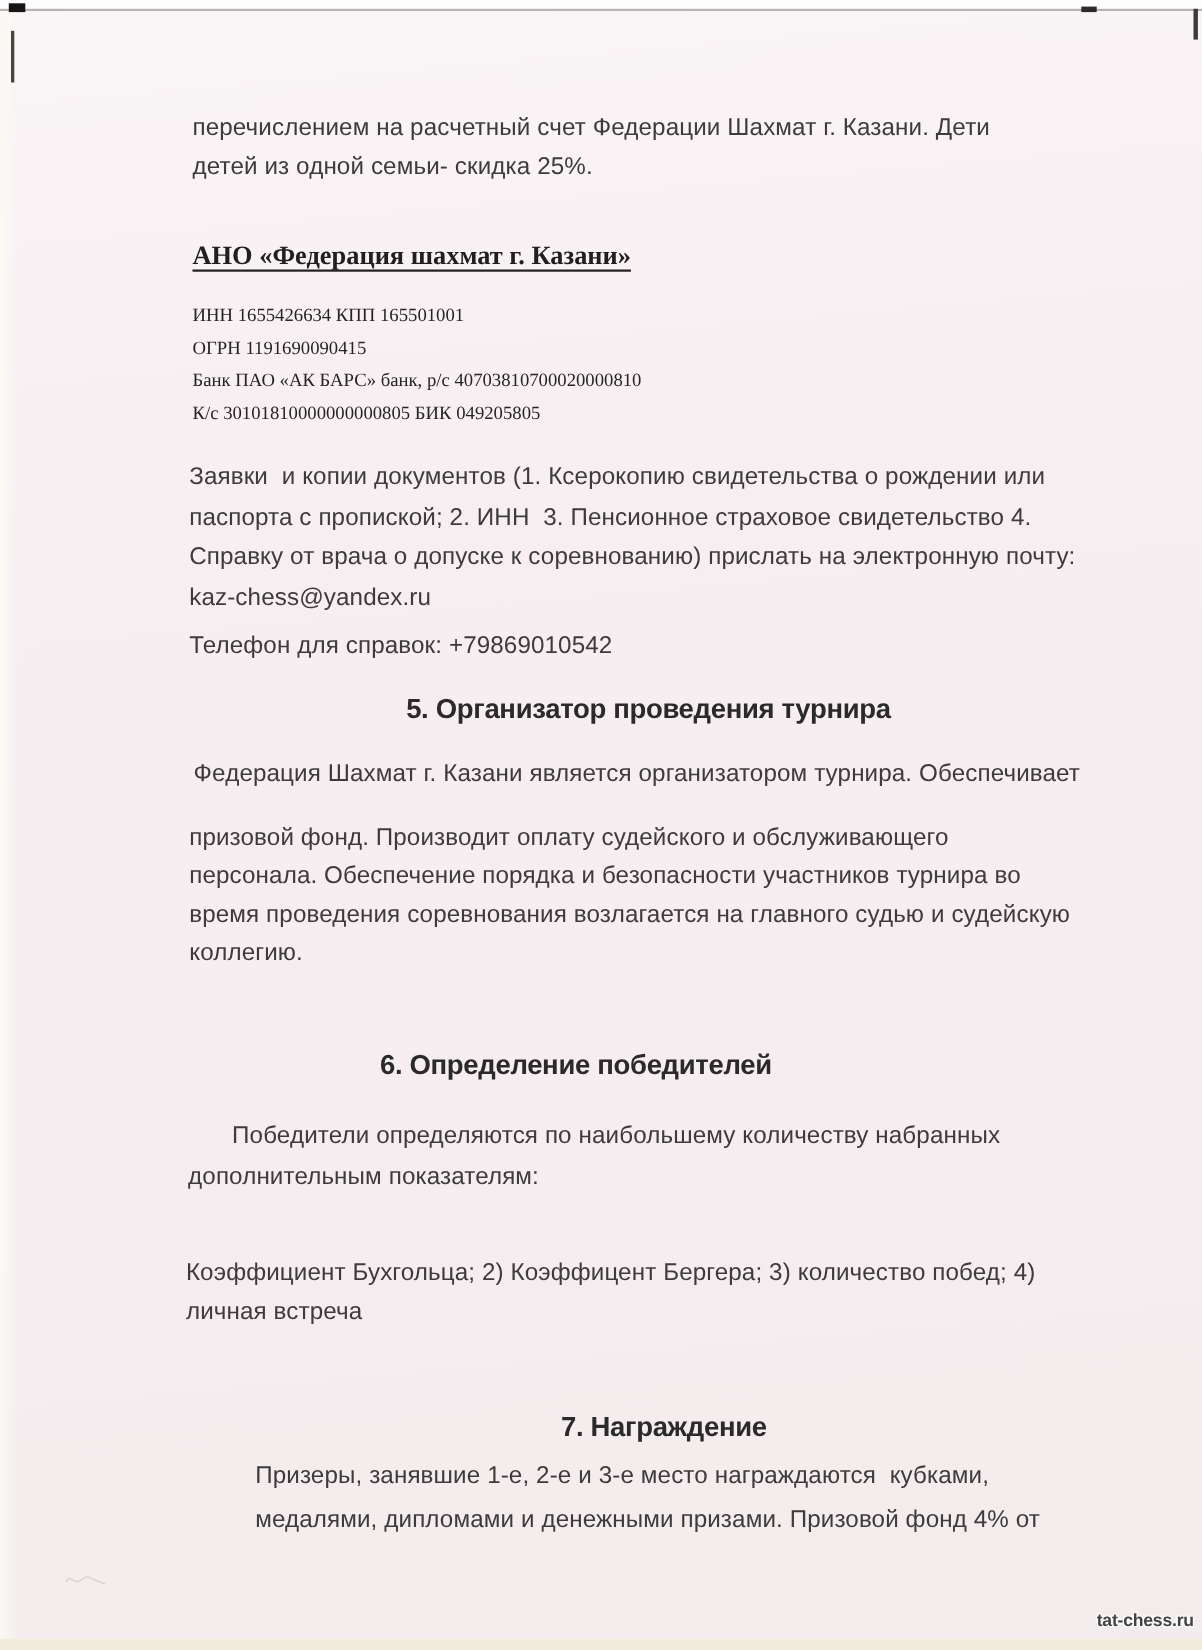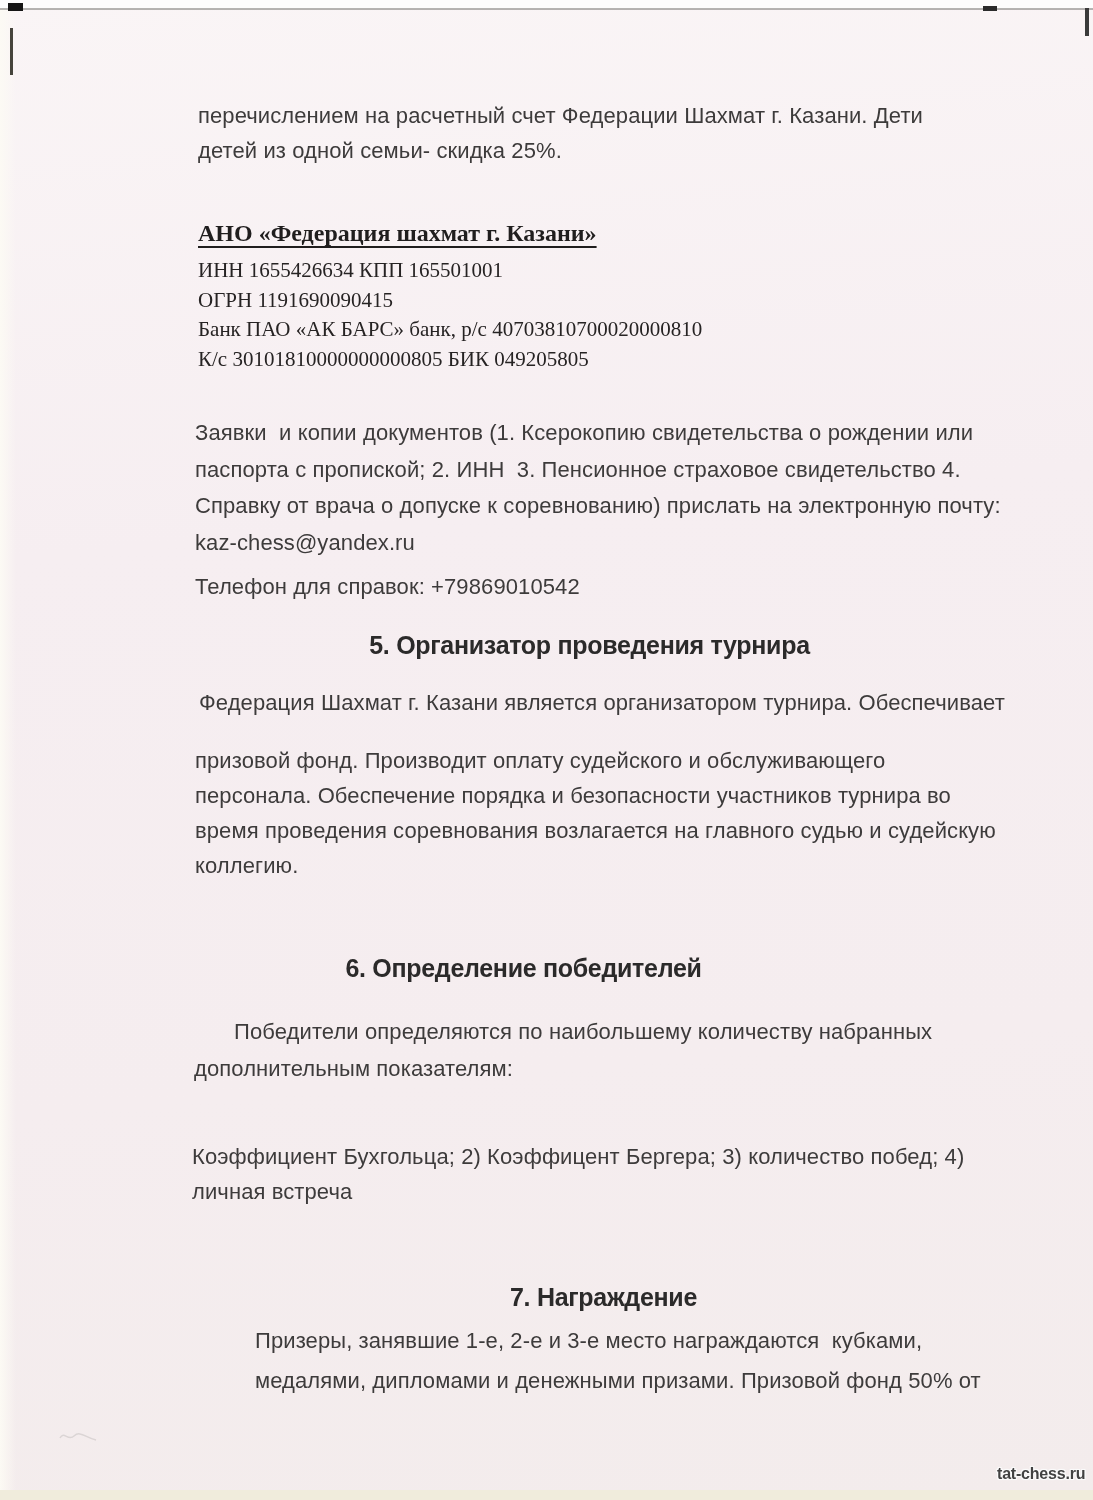--- a/index.html
+++ b/index.html
@@ -19,28 +19,28 @@
   .top-dash{position:absolute;left:983px;top:6px;width:14px;height:5px;background:#2b2b2b;}
   .right-line{position:absolute;left:1085px;top:8px;width:4px;height:28px;background:#3a3a3a;}
   .left-line{position:absolute;left:10px;top:28px;width:3px;height:47px;background:#46443c;}
   .left-strip{position:absolute;left:0;top:0;width:16px;height:100%;
     background:linear-gradient(90deg,#fcfaf4 0%,rgba(252,250,244,0) 100%);}
   .bottom-strip{position:absolute;left:0;bottom:0;width:100%;height:10px;background:#f0ecdc;}
   .pencil{position:absolute;left:58px;top:1428px;}
 
   
   .blk{position:absolute;z-index:2;}
-  .ln{white-space:pre;margin-left:23px;}
+  .ln{white-space:pre;}
 
   .sans{font-size:22px;letter-spacing:.1px;color:#3d3b3b;}
   .intro{left:175px;top:98px;line-height:35px;}
   .serif{font-family:"Liberation Serif",serif;color:#262323;}
   .org-h{left:175px;top:220px;font-size:24px;font-weight:bold;color:#201e1e;
     text-decoration:underline;text-underline-offset:5px;text-decoration-thickness:2px;}
-  .bank{left:175px;top:256px;font-size:21px;line-height:29.5px;}
+  .bank{left:175px;top:272px;font-size:17px;line-height:29.5px;}
   .apps{left:172px;top:415px;line-height:36.5px;}
   .email{text-underline-offset:4px;}
   .phone{left:172px;top:574px;text-align:right;}
   .heading{left:0;top:0;width:1093px;text-align:center;font-weight:bold;
     font-size:25px;letter-spacing:-.3px;color:#2b2a2a;}
   .h5{top:631px;transform:translateX(43px);}
   .s5lead{left:176px;top:690px;}
   .s5body{left:172px;top:743px;line-height:35px;}
   .h6{top:954px;transform:translateX(-23px);}
   .s6body{left:171px;top:1013px;line-height:37px;}
@@ -125,20 +125,20 @@
   <div class="blk sans tiebreaks">
     <div class="ln">Коэффициент Бухгольца; 2) Коэффицент Бергера; 3) количество побед; 4)</div>
     <div class="ln">личная встреча</div>
   </div>
 
   <div class="blk heading h7">
     <span>7.  Награждение</span>
   </div>
   <div class="blk sans s7body">
     <div class="ln">Призеры, занявшие 1-е, 2-е и 3-е место награждаются  кубками,</div>
-    <div class="ln">медалями, дипломами и денежными призами. Призовой фонд 50% от</div>
+    <div class="ln">медалями, дипломами и денежными призами. Призовой фонд 4% от</div>
   </div>
 
   <div class="blk watermark">
     <span>tat-chess.ru</span>
   </div>
 
 </div>
 
 </body></html>

